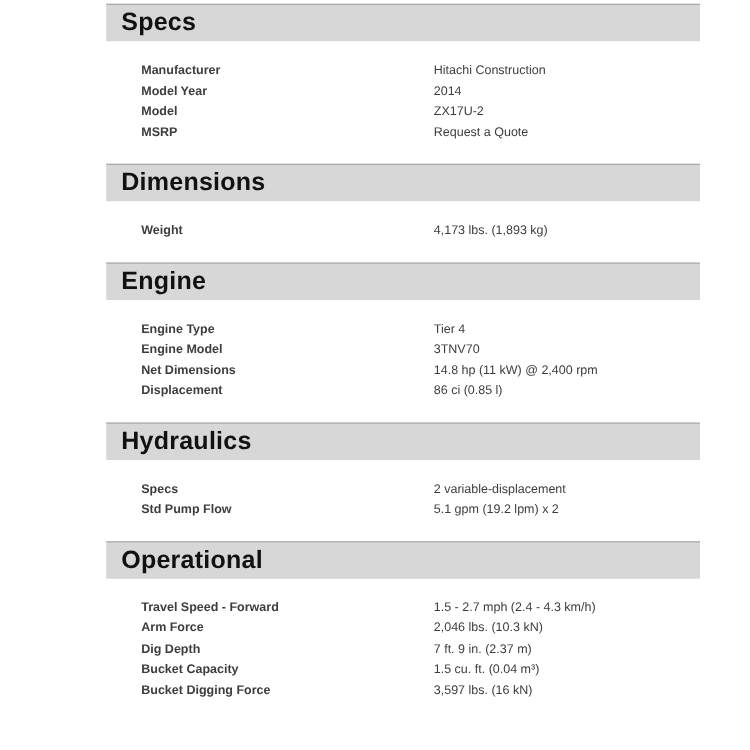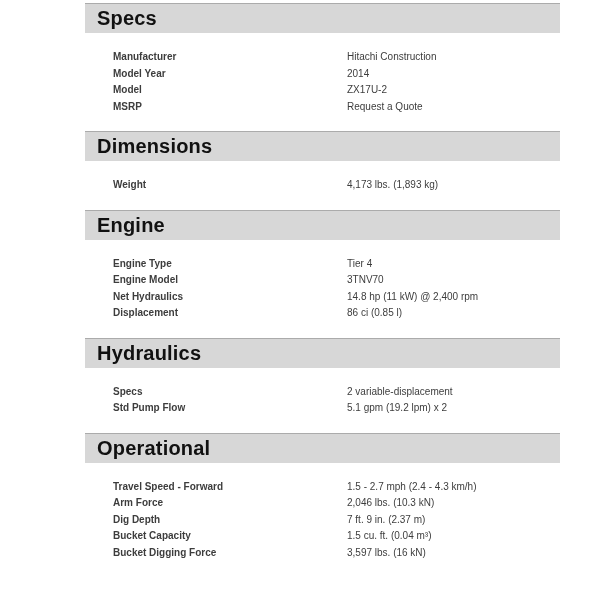--- a/index.html
+++ b/index.html
@@ -113,21 +113,21 @@
     <span class="value">Tier 4</span>
   </div>
 
 
   <div class="row">
     <span class="label">Engine Model</span>
     <span class="value">3TNV70</span>
   </div>
 
   <div class="row">
-    <span class="label">Net Hydraulics</span>
+    <span class="label">Net Dimensions</span>
     <span class="value">14.8 hp (11 kW) @ 2,400 rpm</span>
   </div>
 
   <div class="row">
     <span class="label">Displacement</span>
     <span class="value">86 ci (0.85 l)</span>
   </div>
 </div>
   </section>
 

